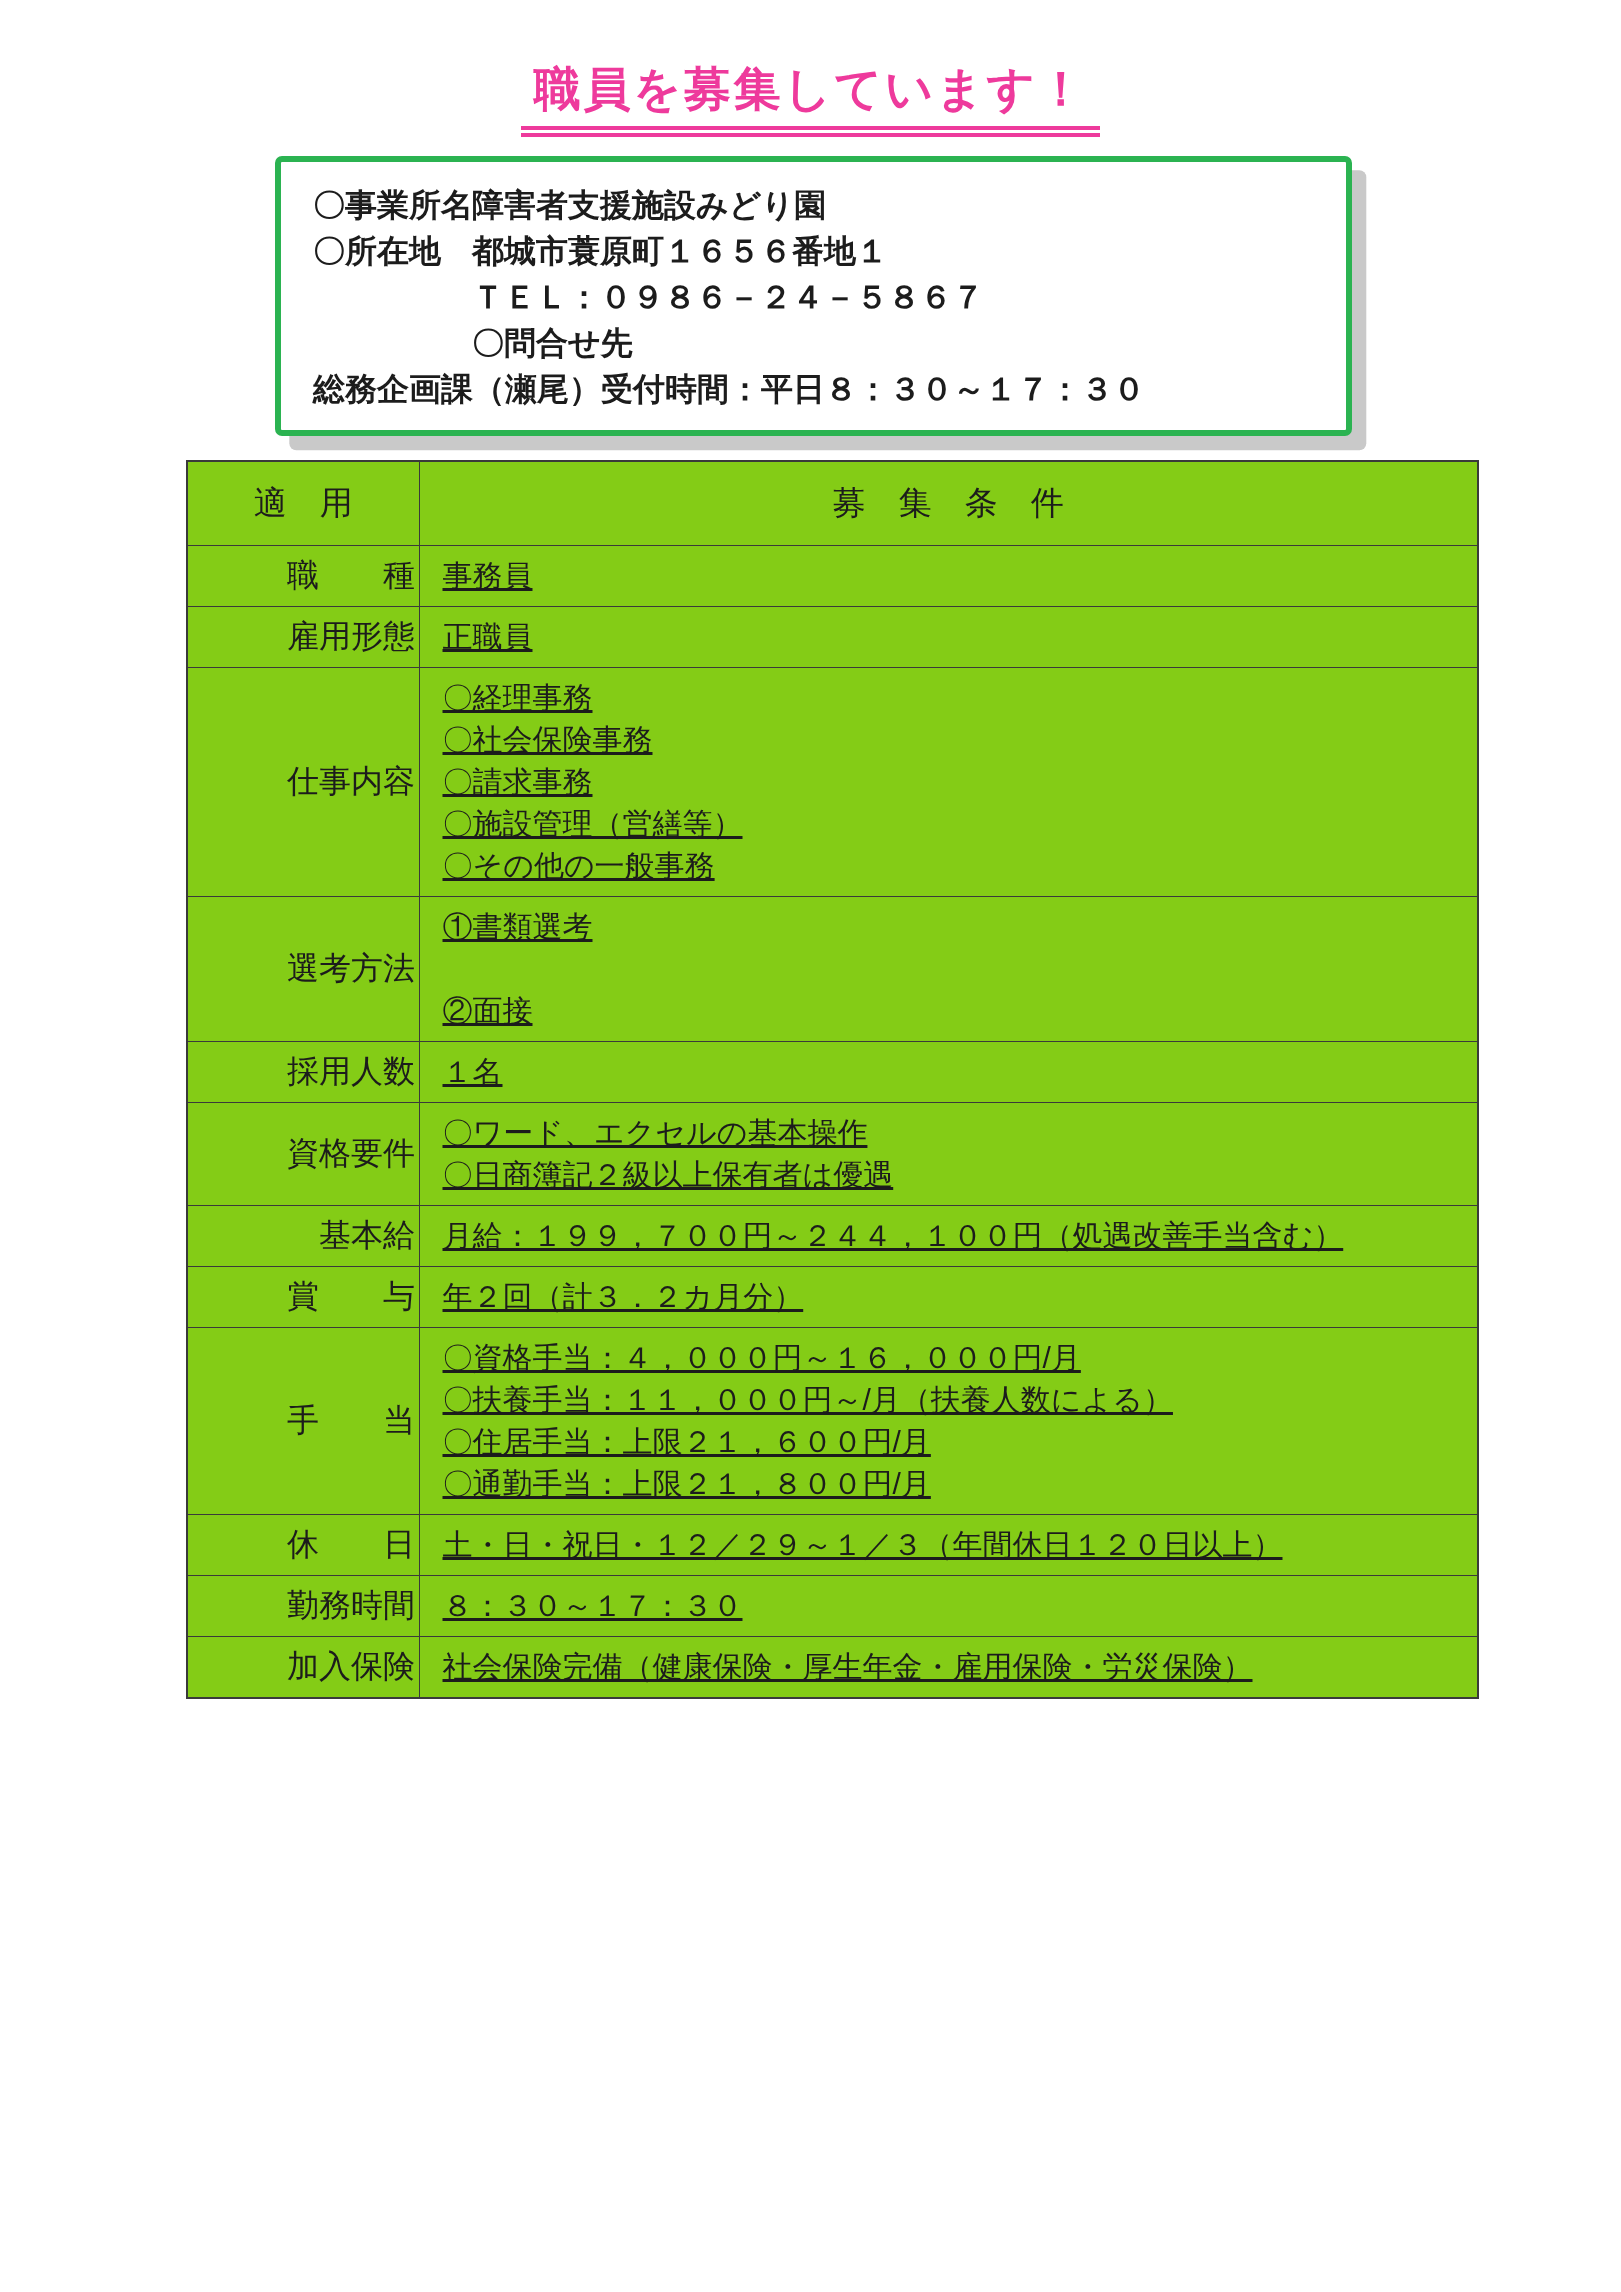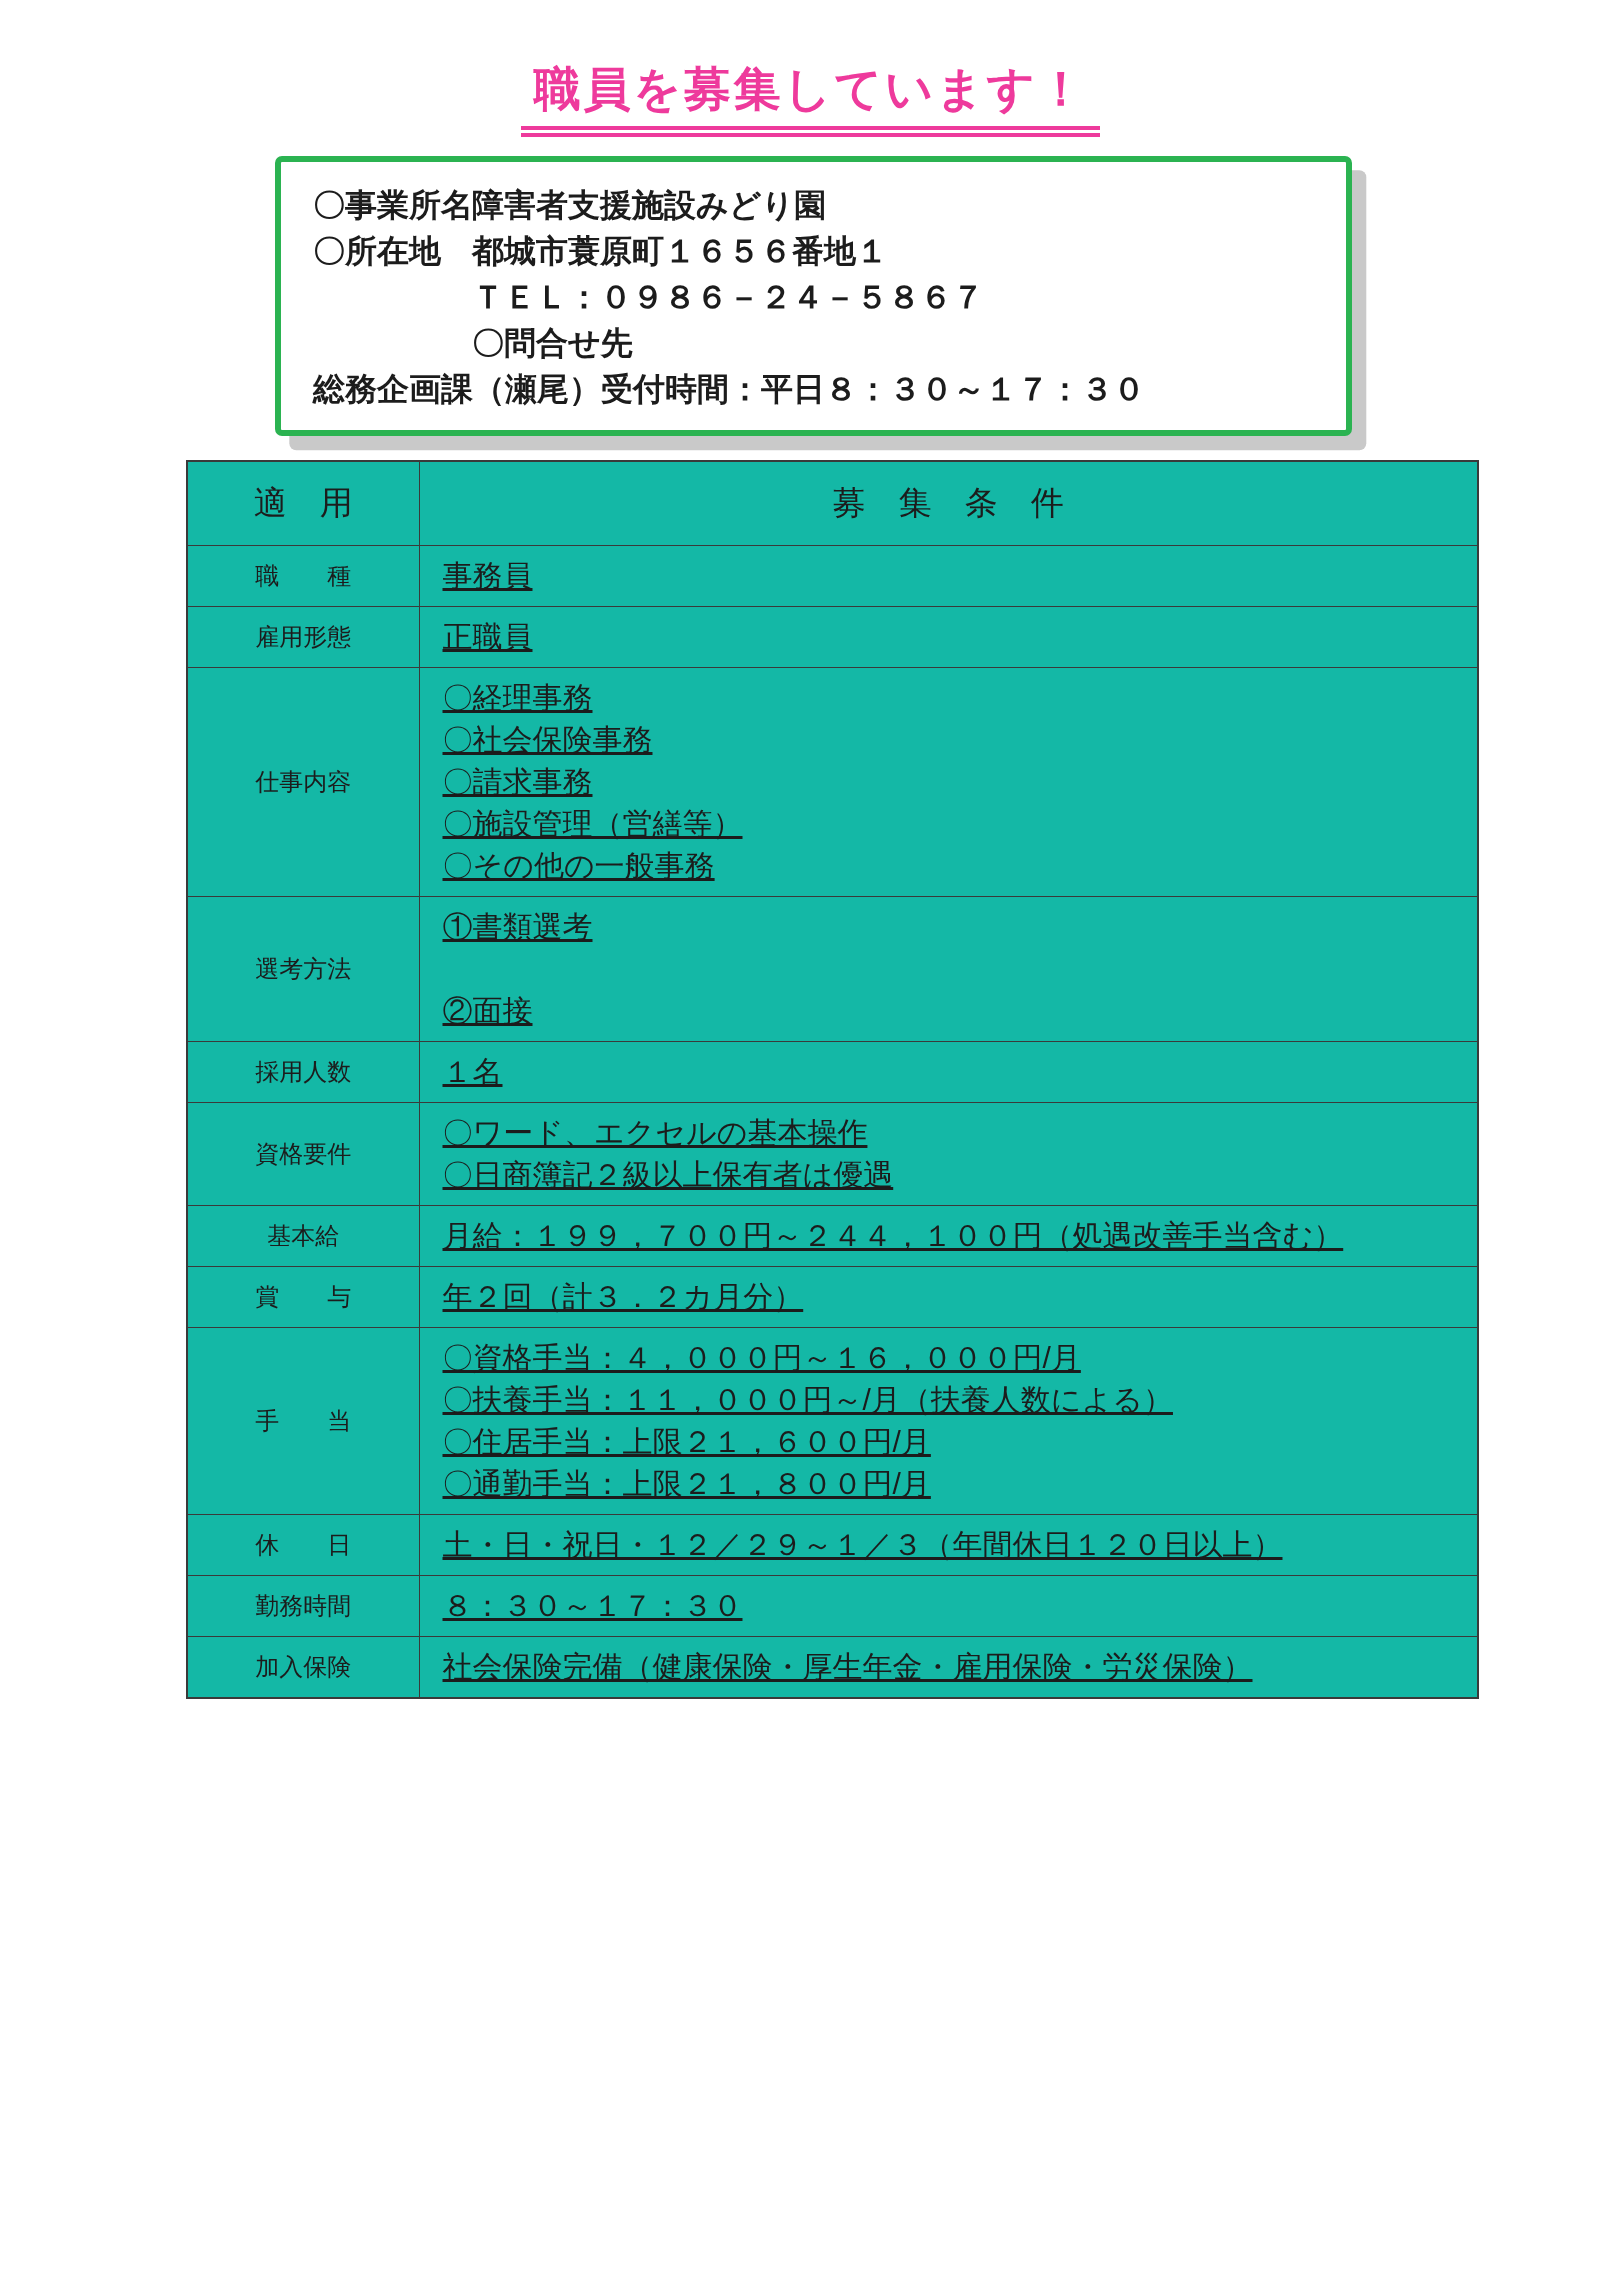--- a/index.html
+++ b/index.html
@@ -47,34 +47,34 @@
   .recruit-table {
     border-collapse:collapse;
     table-layout:fixed;
     margin:24px 0 0 186px;
     width:1293px;
     border:2.7px solid var(--line,#3a3a3a);
   }
   .recruit-table col.c-label { width:232px; }
   .recruit-table th, .recruit-table td {
     border:1.8px solid var(--line,#3a3a3a);
-    background:#14b8a6;
+    background:#84cc16;
   }
   .head-label, .head-cond {
     height:81px;
     font-size:33px;
     font-weight:normal;
     text-align:center;
     vertical-align:middle;
     white-space:nowrap;
   }
   .row-label {
-    font-size:24px;
+    font-size:32px;
     font-weight:normal;
-    text-align:center;
+    text-align:right;
     vertical-align:middle;
     white-space:nowrap;
     padding:7.2px 3.6px;
   }
   .row-content { padding:9px 10.7px 9px 23px; vertical-align:middle; }
   .cell-line {
     font-size:30px;
     line-height:42px;
     min-height:42px;
     white-space:nowrap;

